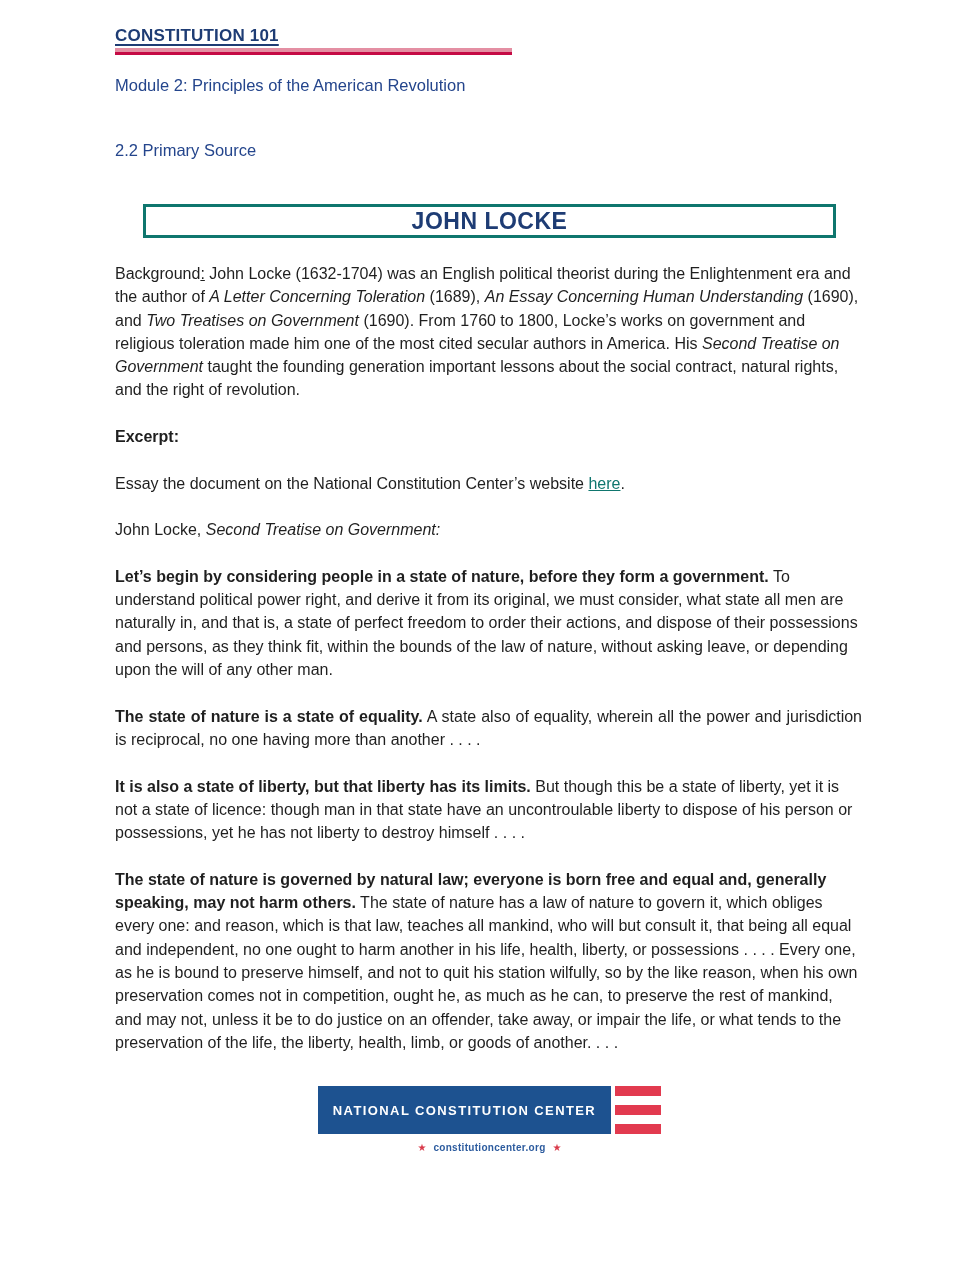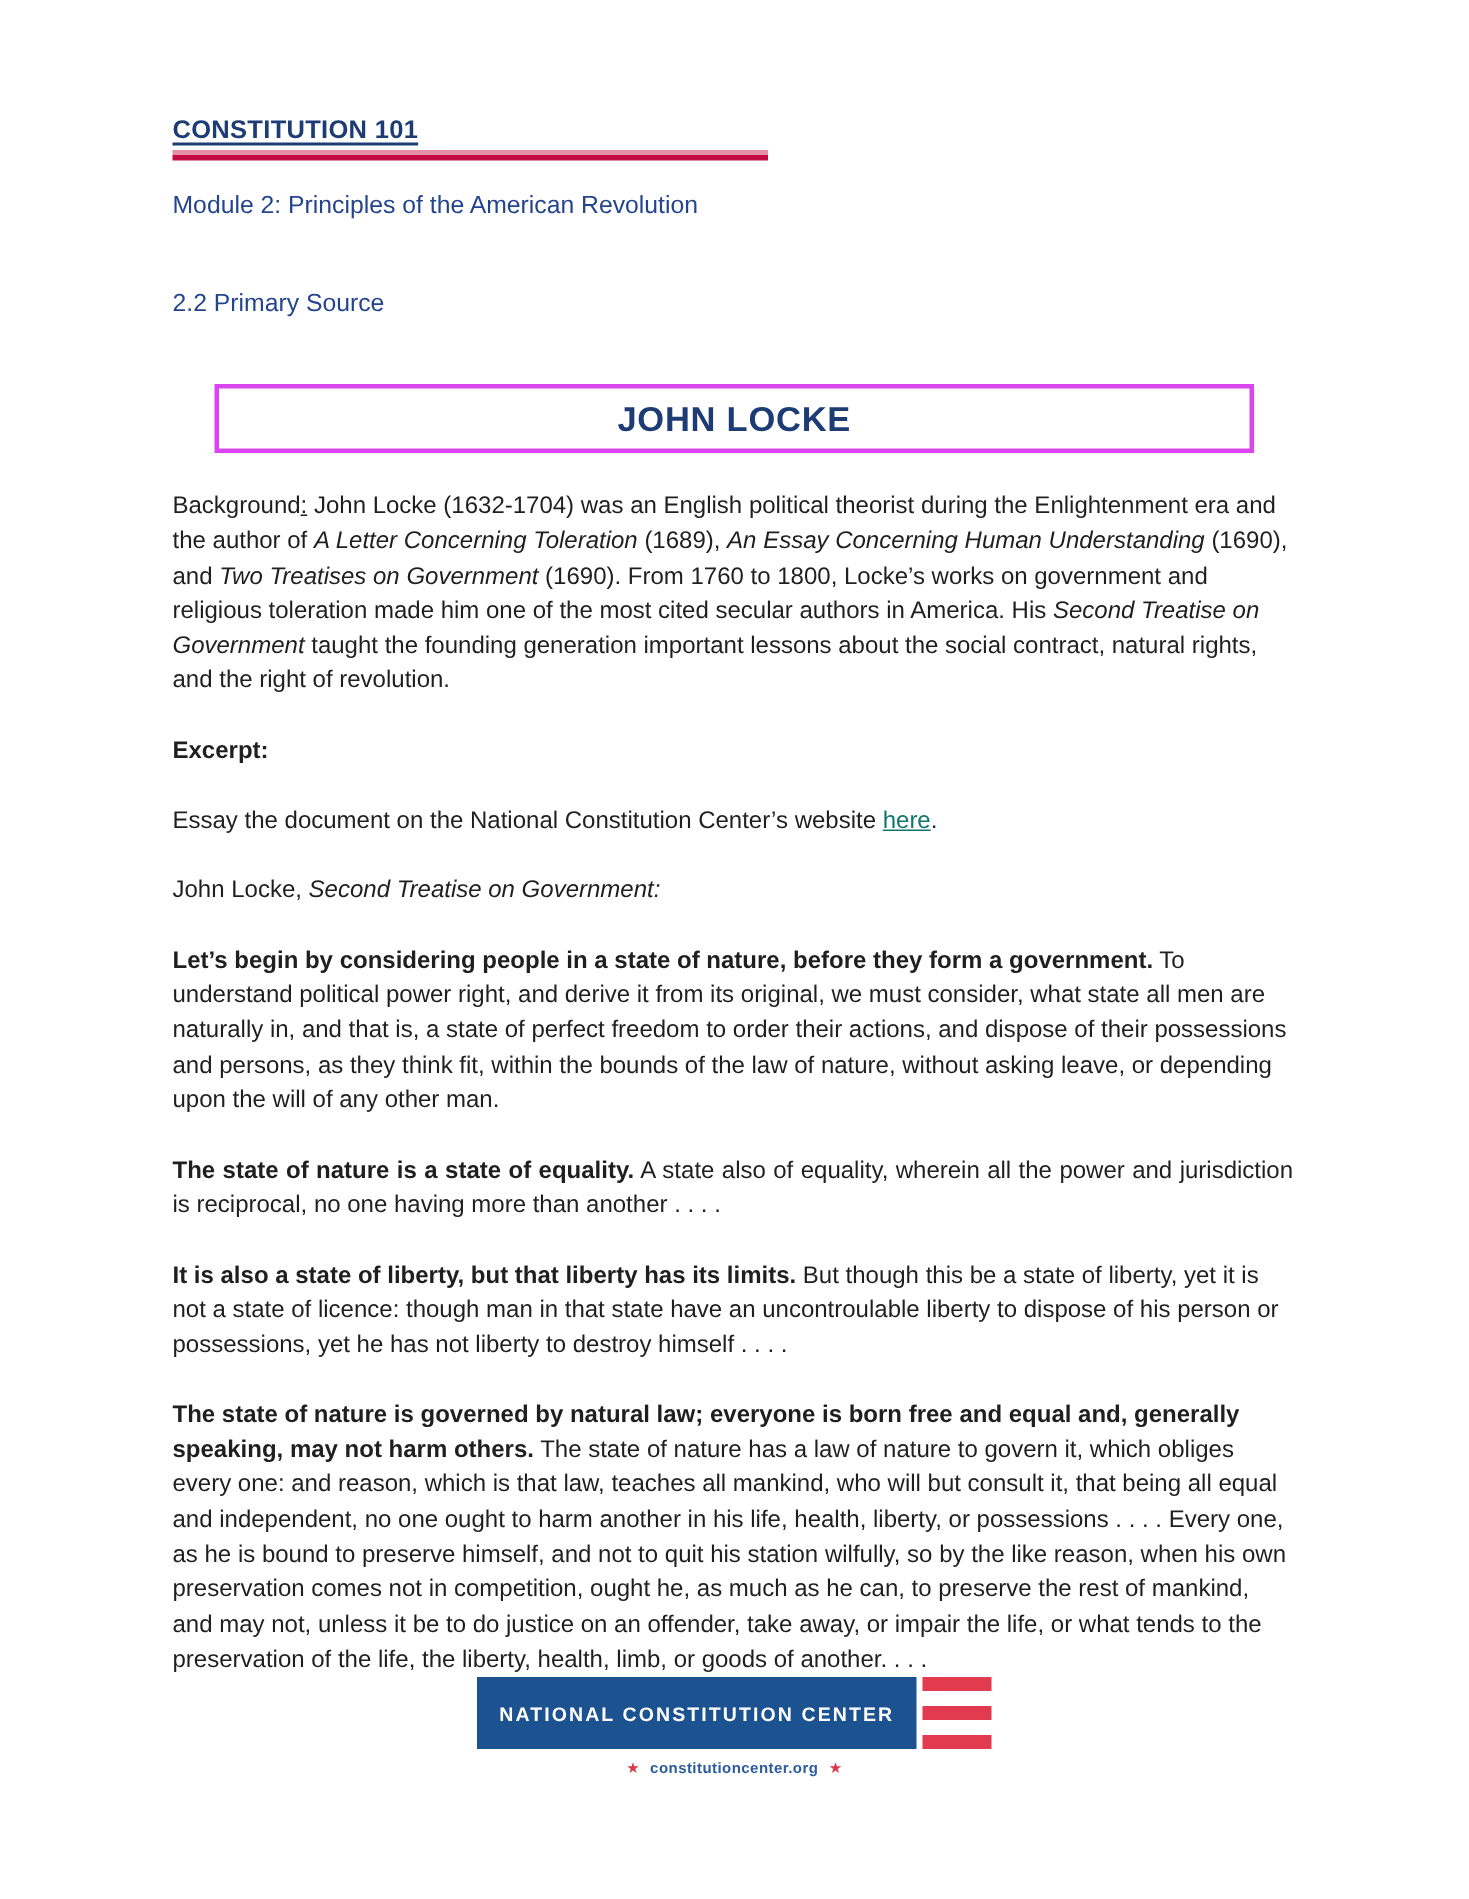--- a/index.html
+++ b/index.html
@@ -10,21 +10,21 @@
   }
   .page {
     position: relative;
     width: 979px;
     height: 1266px;
     background: #ffffff;
     overflow: hidden;
   }
   
   .header {
-    padding-top: 78px;
+    padding-top: 27px;
     margin-left: 115px;
   }
   .course-title {
     display: inline-block;
     font-size: 17px;
     font-weight: bold;
     color: #1e3c74;
     letter-spacing: 0.2px;
     text-decoration: underline;
     text-decoration-thickness: 2px;
@@ -42,22 +42,22 @@
     color: #24458c;
     line-height: 21.5px;
     margin-top: 43px;
   }
   .module-line { margin-top: 20px; }
   
   .title-box {
     box-sizing: border-box;
     margin: 43px 0 0 143px;
     width: 693px;
-    height: 46px;
-    border: 3px solid #d946ef;
+    height: 34px;
+    border: 3px solid #0f766e;
     display: flex;
     align-items: center;
     justify-content: center;
   }
   .title-box .page-title {
     font-size: 23px;
     font-weight: bold;
     color: #1e3c74;
     letter-spacing: 0.5px;
   }
@@ -79,21 +79,21 @@
   .content .i { font-style: italic; text-align: center; }
   .content .u { text-decoration: underline; }
   .content a.link, .content .link {
     color: #0f766e;
     text-decoration: underline;
     cursor: pointer;
   }
   
   .footer {
     position: absolute;
-    top: 1118px;
+    top: 1086px;
     left: 0;
     width: 979px;
     display: flex;
     flex-direction: column;
     align-items: center;
   }
   .logo-row {
     display: flex;
     align-items: stretch;
     height: 48px;

